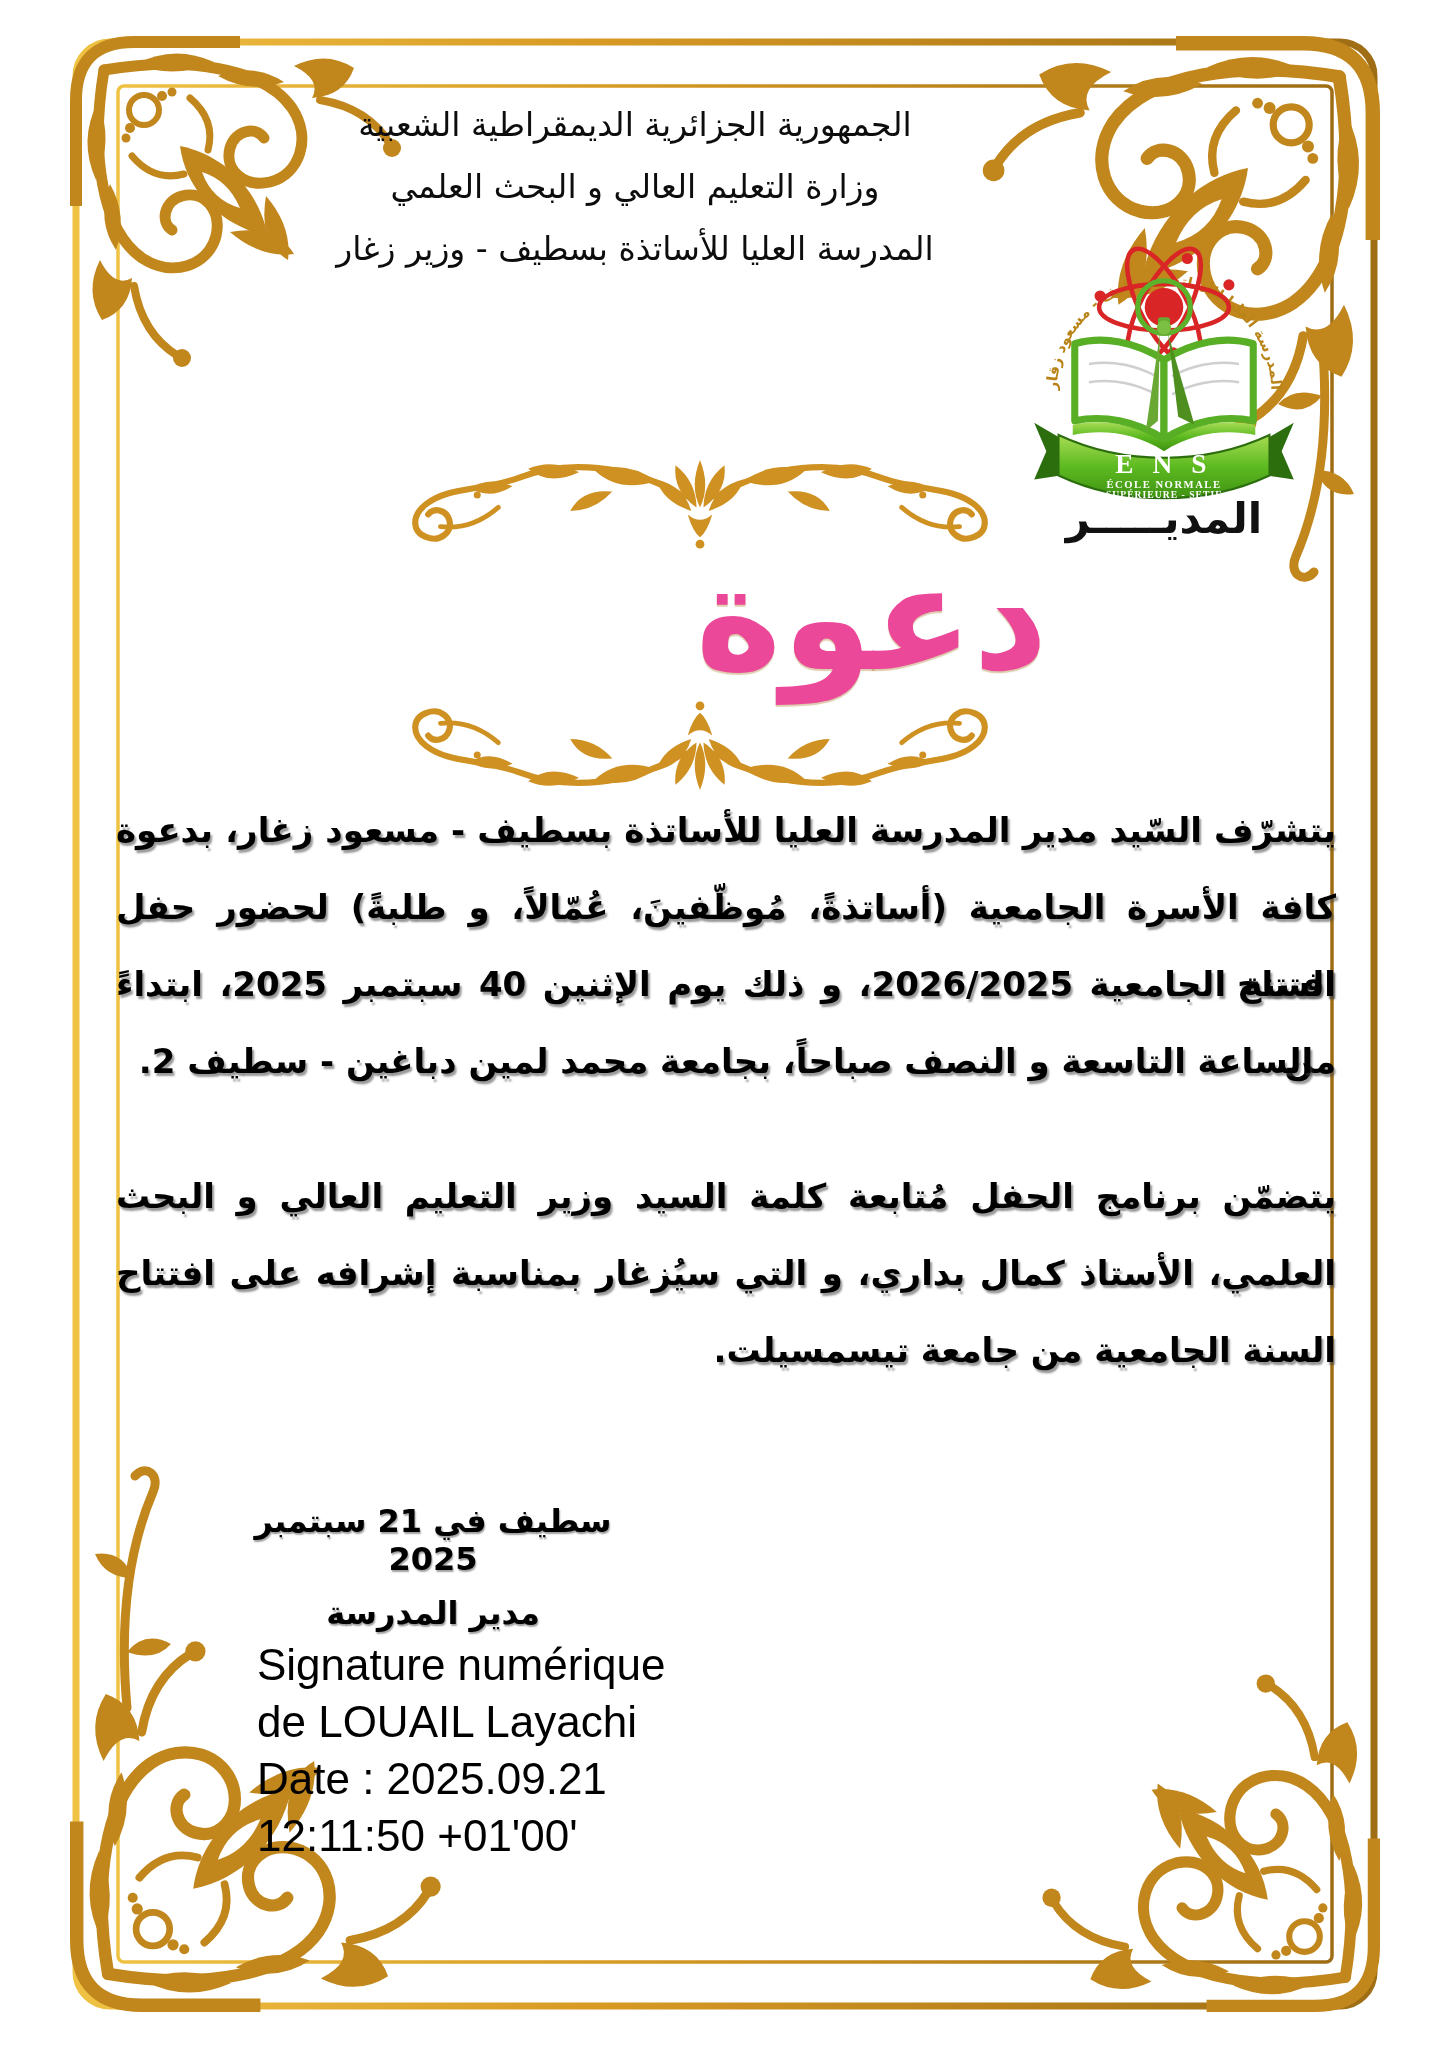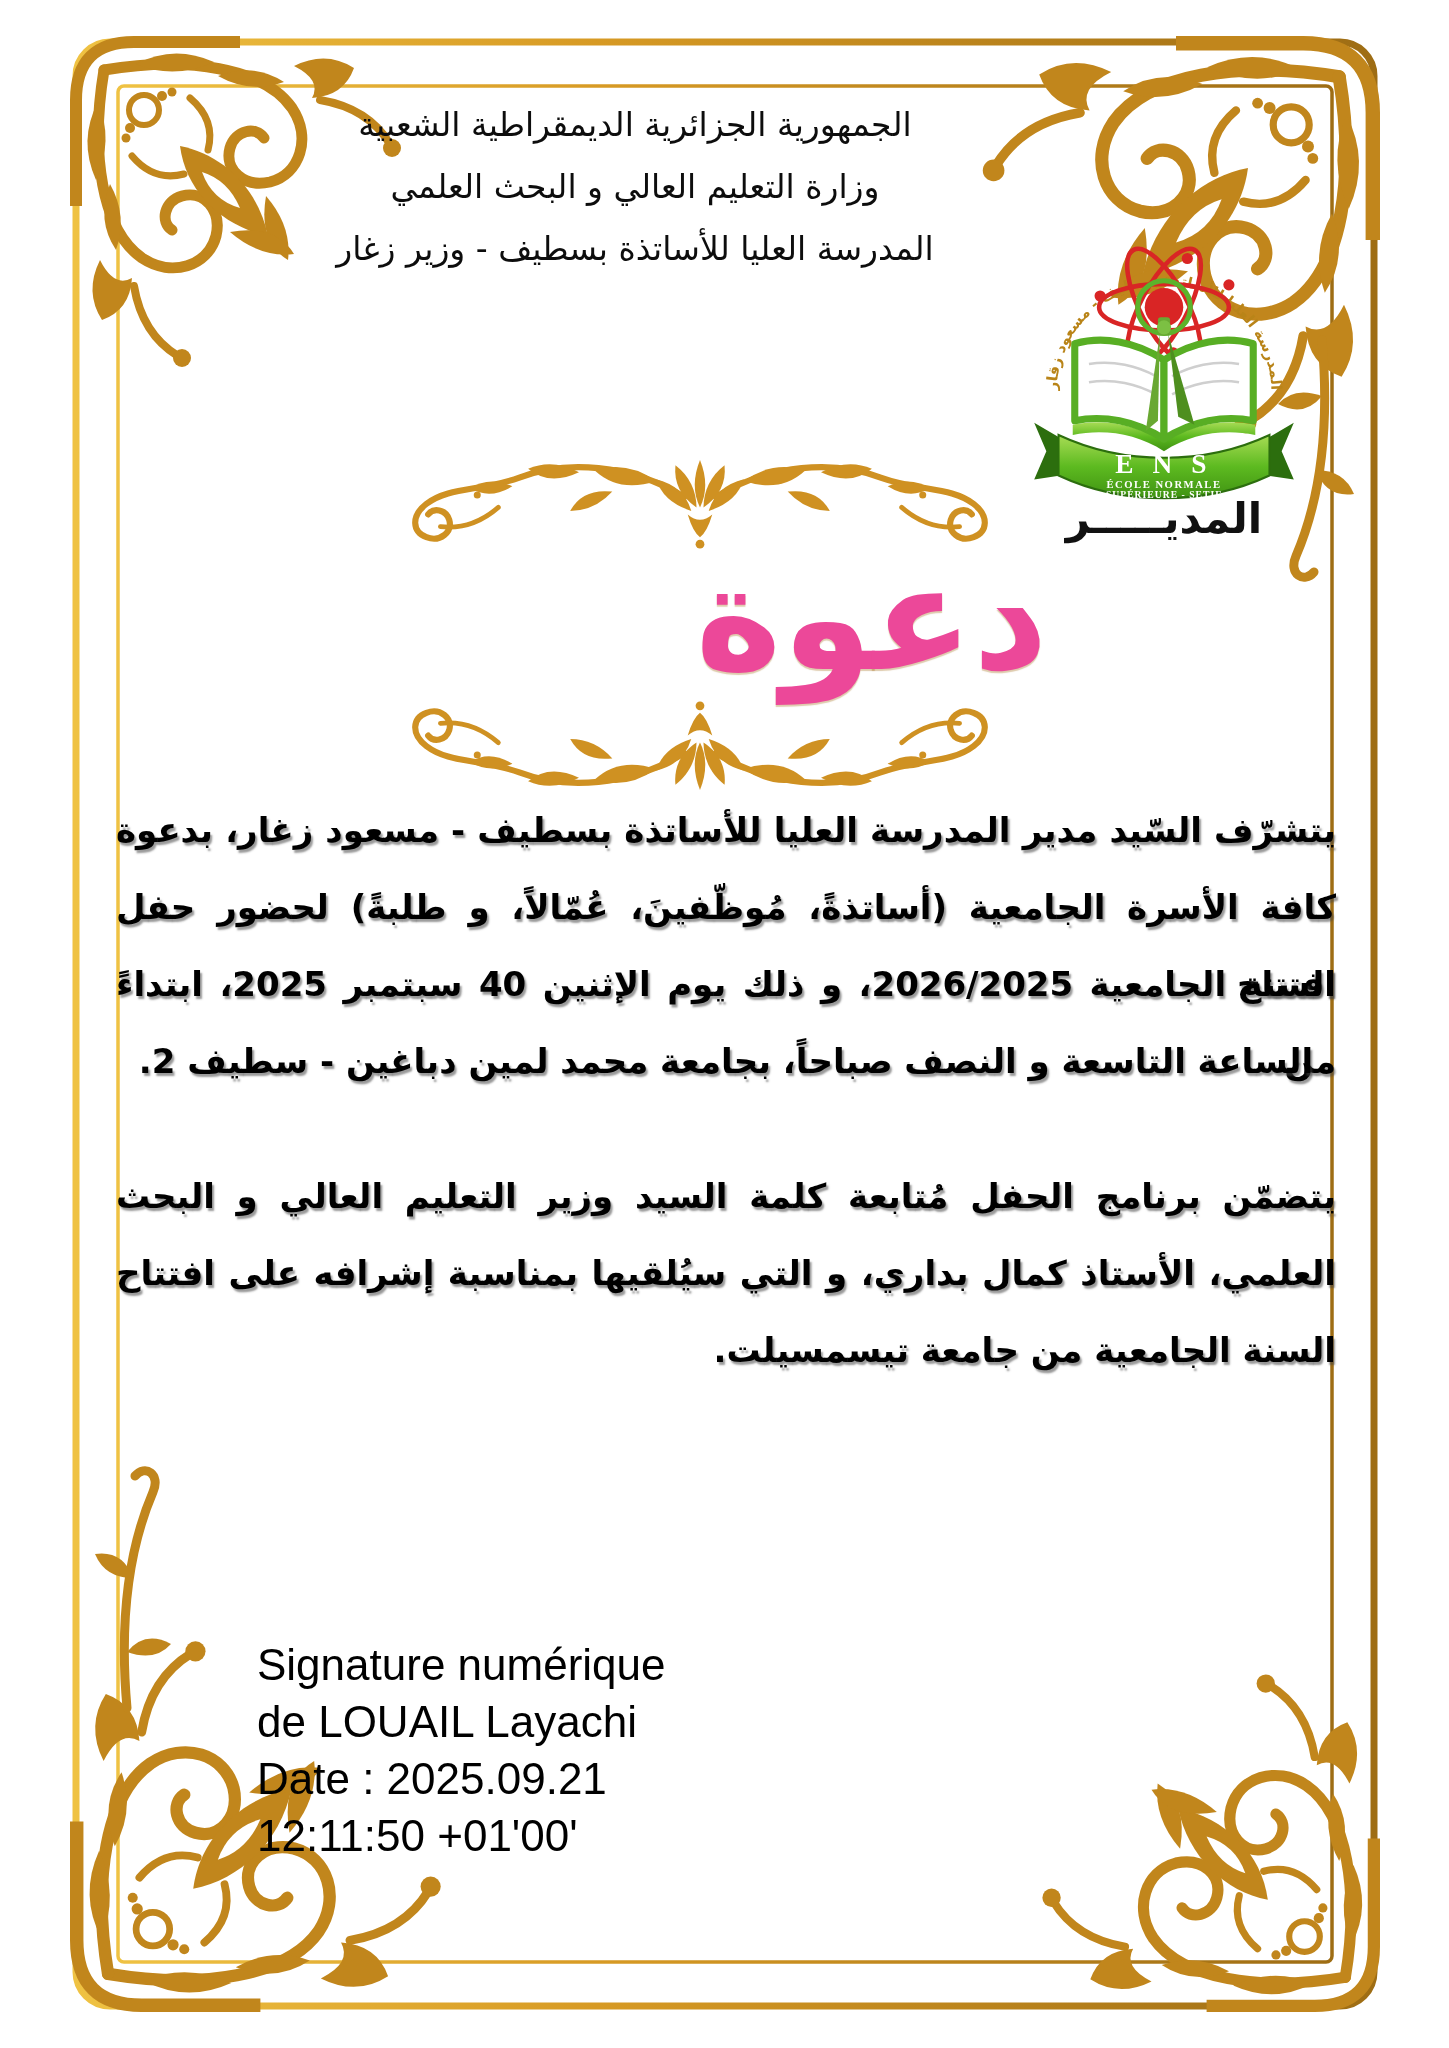--- a/index.html
+++ b/index.html
@@ -209,24 +209,28 @@
 
   <div class="para p1">
     <div class="line">يتشرّف السّيد مدير المدرسة العليا للأساتذة بسطيف - مسعود زغار، بدعوة</div>
     <div class="line">كافة الأسرة الجامعية (أساتذةً، مُوظّفينَ، عُمّالاً، و طلبةً) لحضور حفل افتتاح</div>
     <div class="line">السنة الجامعية 2026/2025، و ذلك يوم الإثنين 40 سبتمبر 2025، ابتداءً من</div>
     <div class="line line-center">الساعة التاسعة و النصف صباحاً، بجامعة محمد لمين دباغين - سطيف 2.</div>
   </div>
 
   <div class="para p2">
     <div class="line">يتضمّن برنامج الحفل مُتابعة كلمة السيد وزير التعليم العالي و البحث</div>
-    <div class="line">العلمي، الأستاذ كمال بداري، و التي سيُلقيها بمناسبة إشرافه على افتتاح</div>
+    <div class="line">العلمي، الأستاذ كمال بداري، و التي سيُزغار بمناسبة إشرافه على افتتاح</div>
     <div class="line line-right">السنة الجامعية من جامعة تيسمسيلت.</div>
   </div>
 
+  <div class="datewrap">
+    <div>سطيف في 21 سبتمبر 2025</div>
+    <div class="signer">مدير المدرسة</div>
+  </div>
 
   <div class="signature">
     <div>Signature numérique</div>
     <div>de LOUAIL Layachi</div>
     <div>Date : 2025.09.21</div>
     <div>12:11:50 +01'00'</div>
   </div>
 
 </div>
 

